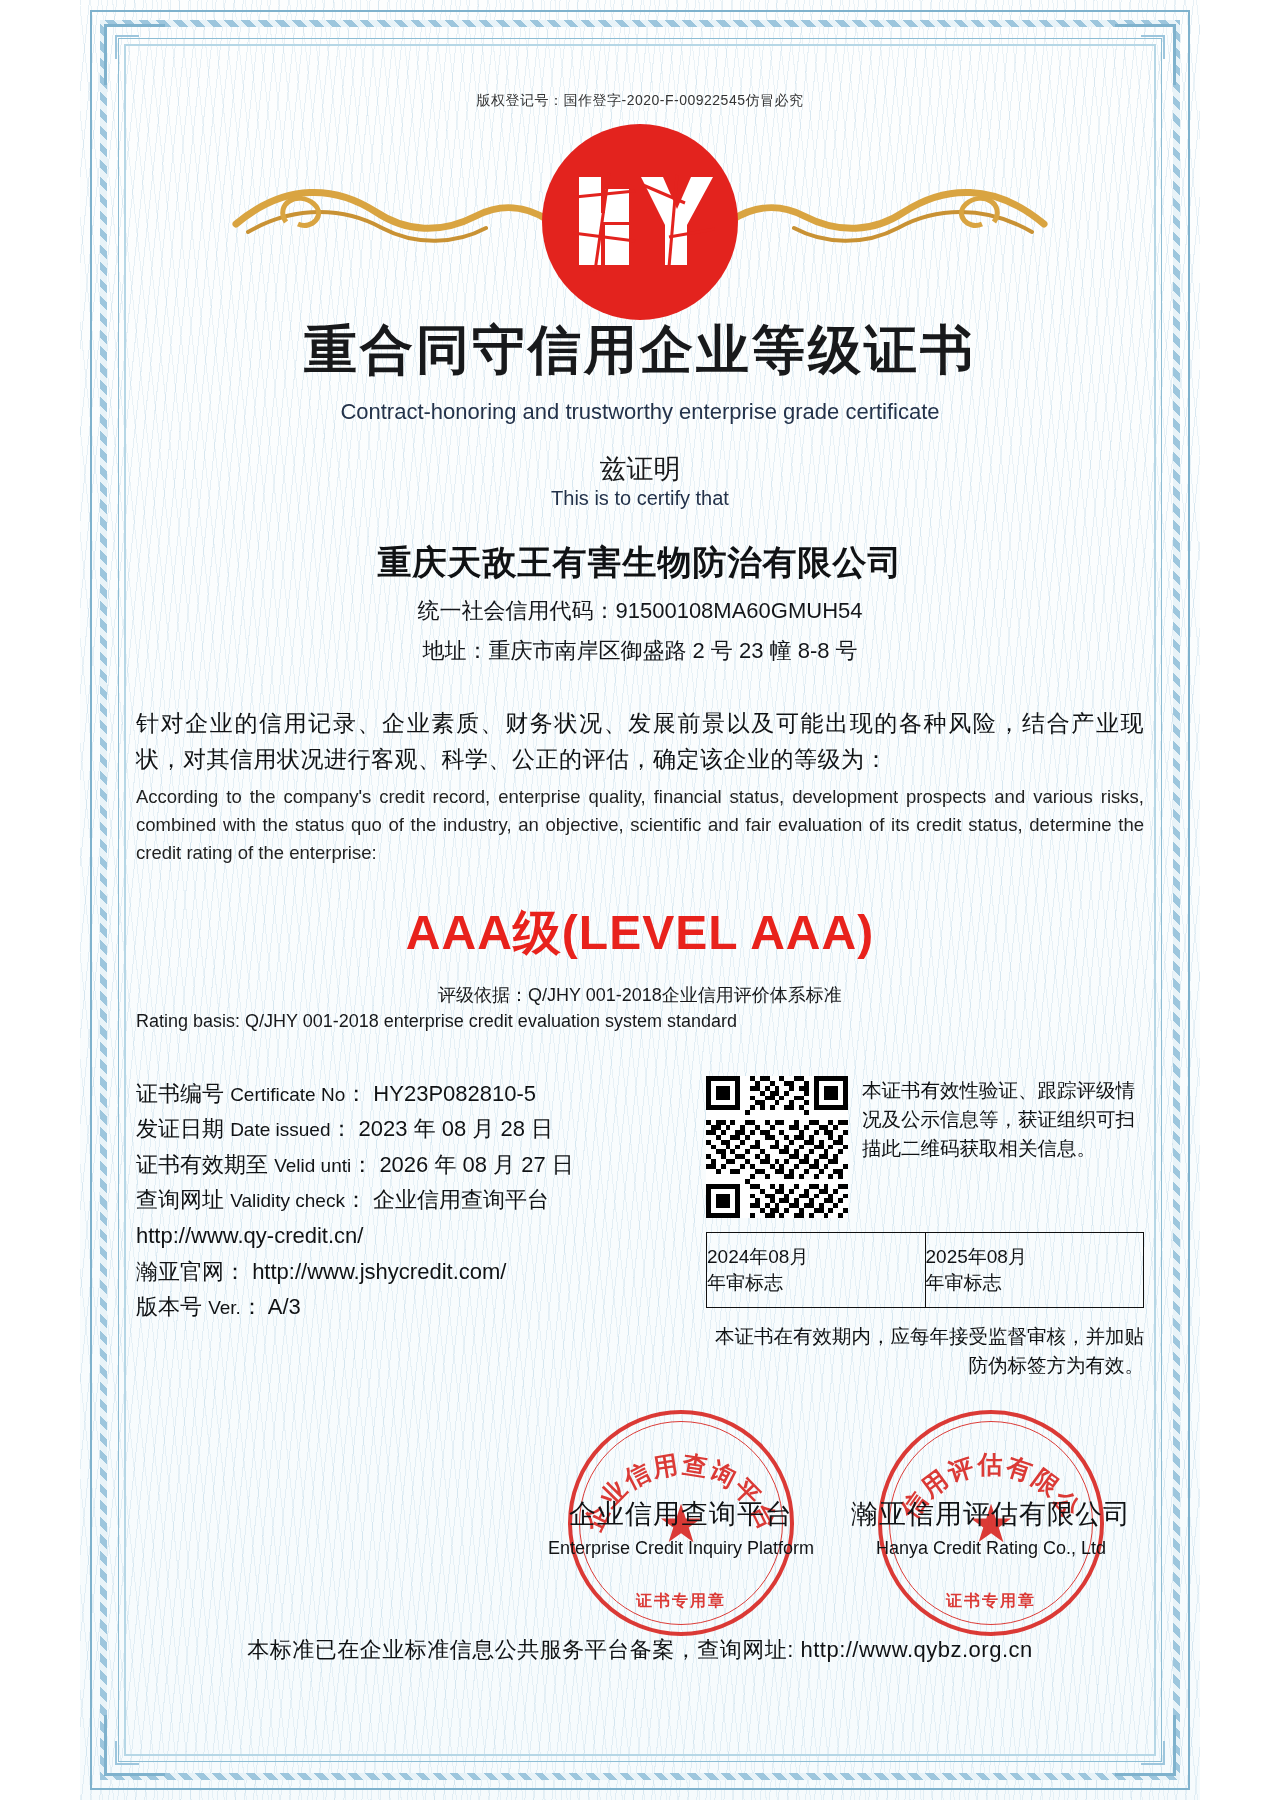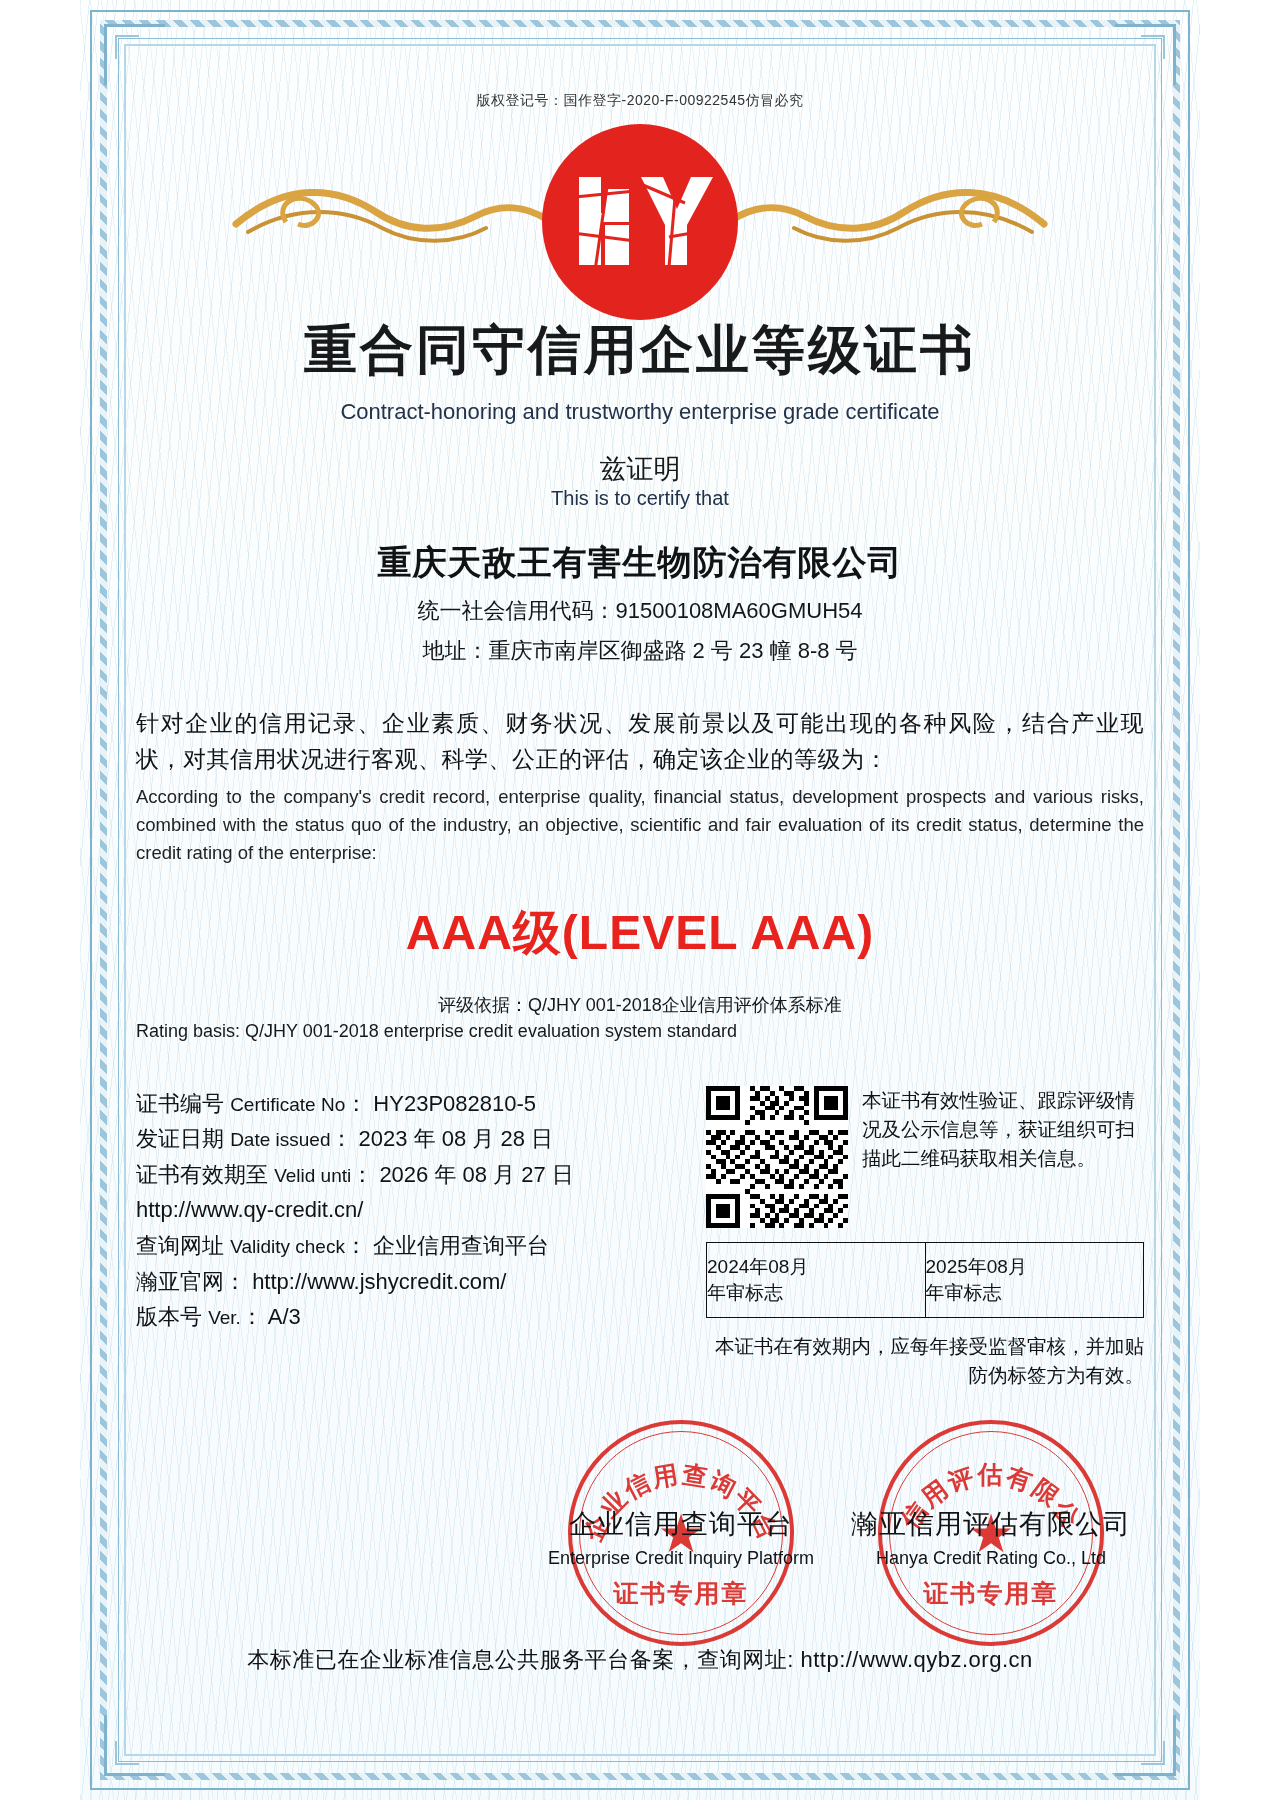--- a/index.html
+++ b/index.html
@@ -121,21 +121,21 @@
   .para-en{
     font-size:18.5px;color:#222;line-height:1.5;margin-top:6px;text-align:justify;
   }
 
   .level{
     text-align:center;
     font-size:48px;font-weight:bold;color:#e8221c;
     margin-top:34px;letter-spacing:1px;
   }
   .basis-cn{
-    text-align:center;font-size:18px;color:#17181a;margin-top:28px;
+    text-align:center;font-size:18px;color:#17181a;margin-top:18px;
   }
   .basis-en{
     text-align:left;font-size:18px;color:#17181a;margin-top:4px;
   }
 
   
   .info-area{
     display:flex;margin-top:44px;align-items:flex-start;
   }
   .info-left{width:560px;}
@@ -180,22 +180,22 @@
   }
   .seal-circle .inner-ring{
     position:absolute;left:7px;top:7px;right:7px;bottom:7px;
     border:1.5px solid #d8201b;border-radius:50%;
   }
   .seal-star{
     position:absolute;left:50%;top:50%;transform:translate(-50%,-50%);
     font-size:46px;color:#d8201b;line-height:1;
   }
   .seal-bottom-text{
-    position:absolute;left:50%;bottom:32px;transform:translateX(-50%);
-    font-size:25px;color:#d8201b;letter-spacing:2px;white-space:nowrap;font-weight:bold;
+    position:absolute;left:50%;bottom:20px;transform:translateX(-50%);
+    font-size:16px;color:#d8201b;letter-spacing:2px;white-space:nowrap;font-weight:bold;
   }
   .seal-arc{
     position:absolute;left:0;top:0;width:218px;height:218px;
   }
   .seal-arc text{fill:#d8201b;font-size:25px;font-family:"Liberation Sans",sans-serif;letter-spacing:2px;font-weight:bold;}
 
   
   .footer{
     text-align:center;font-size:22px;color:#101214;margin-top:10px;
     letter-spacing:.5px;
@@ -283,26 +283,26 @@
           <span>发证日期</span>
           <span class="en">Date issued</span><span>：</span>
           <span>2023 年 08 月 28 日</span>
         </div>
         <div class="line">
           <span>证书有效期至</span>
           <span class="en">Velid unti</span><span>：</span>
           <span>2026 年 08 月 27 日</span>
         </div>
         <div class="line">
-          <span>http://www.qy-credit.cn/</span>
-        </div>
-        <div class="line">
           <span>查询网址</span>
           <span class="en">Validity check</span><span>：</span>
           <span>企业信用查询平台</span>
+        </div>
+        <div class="line">
+          <span>http://www.qy-credit.cn/</span>
         </div>
         <div class="line">
           <span>瀚亚官网</span><span>：</span>
           <span>http://www.jshycredit.com/</span>
         </div>
         <div class="line">
           <span>版本号</span>
           <span class="en">Ver.</span><span>：</span>
           <span>A/3</span>
         </div>

